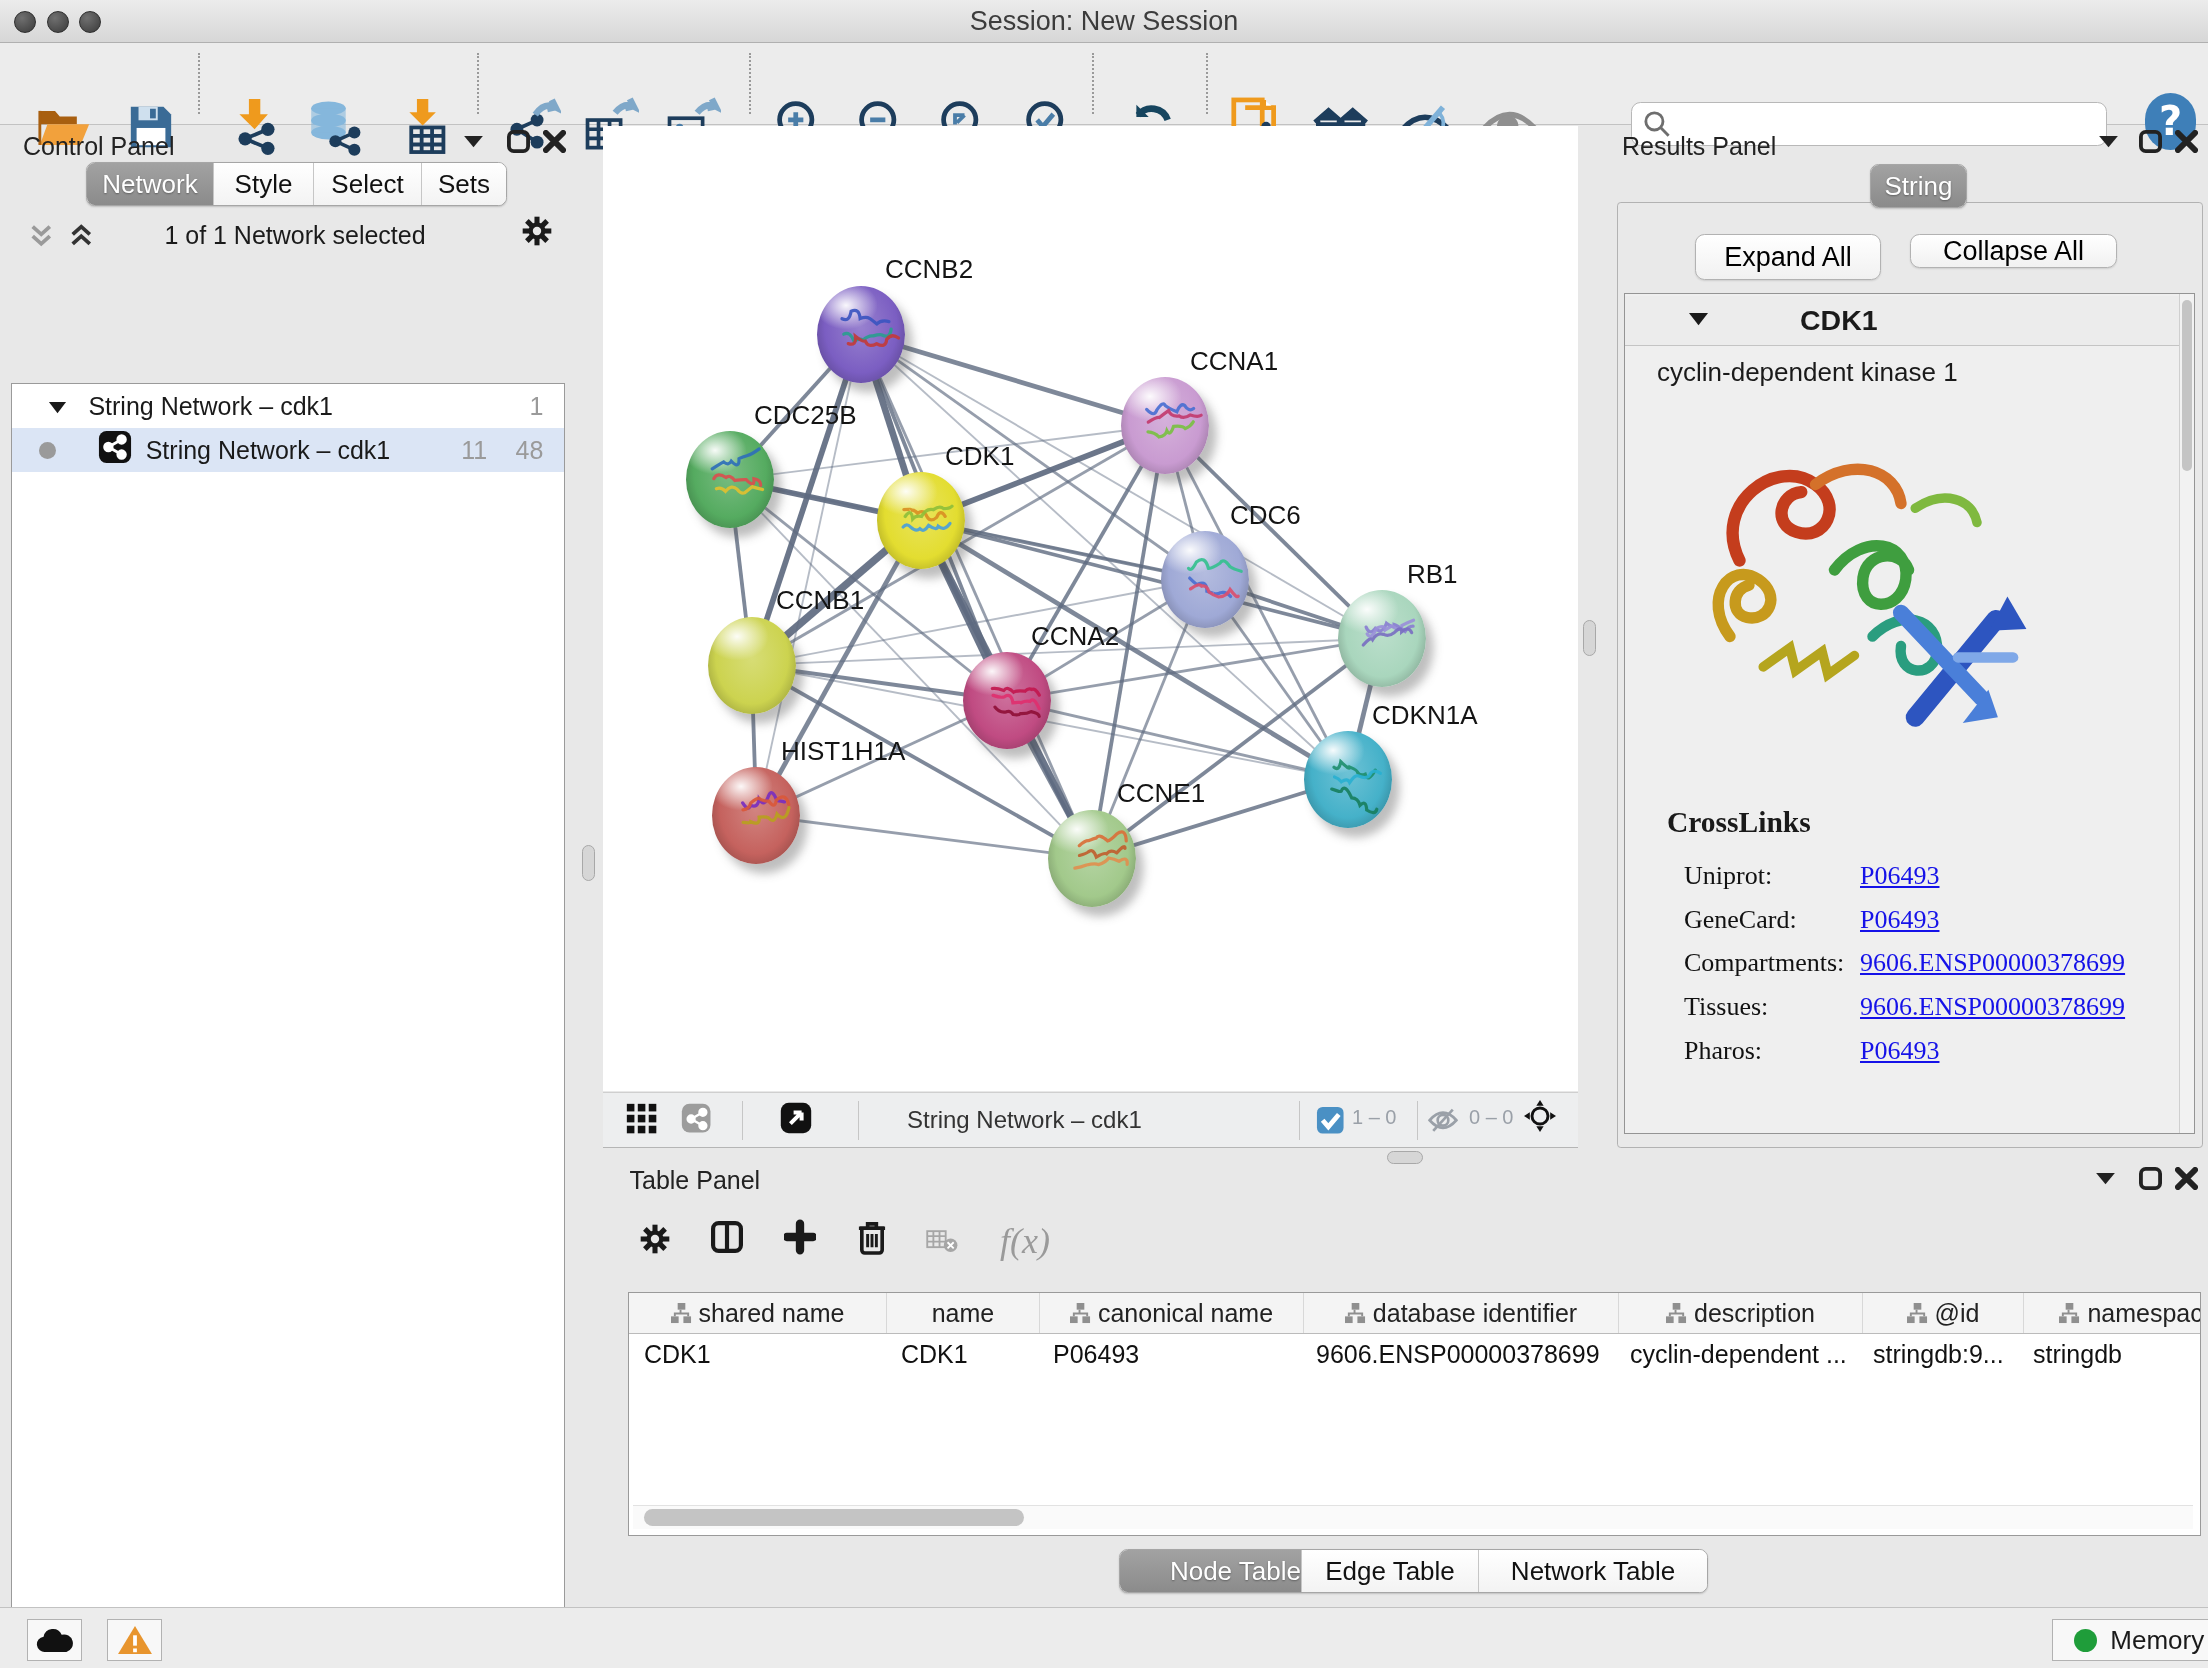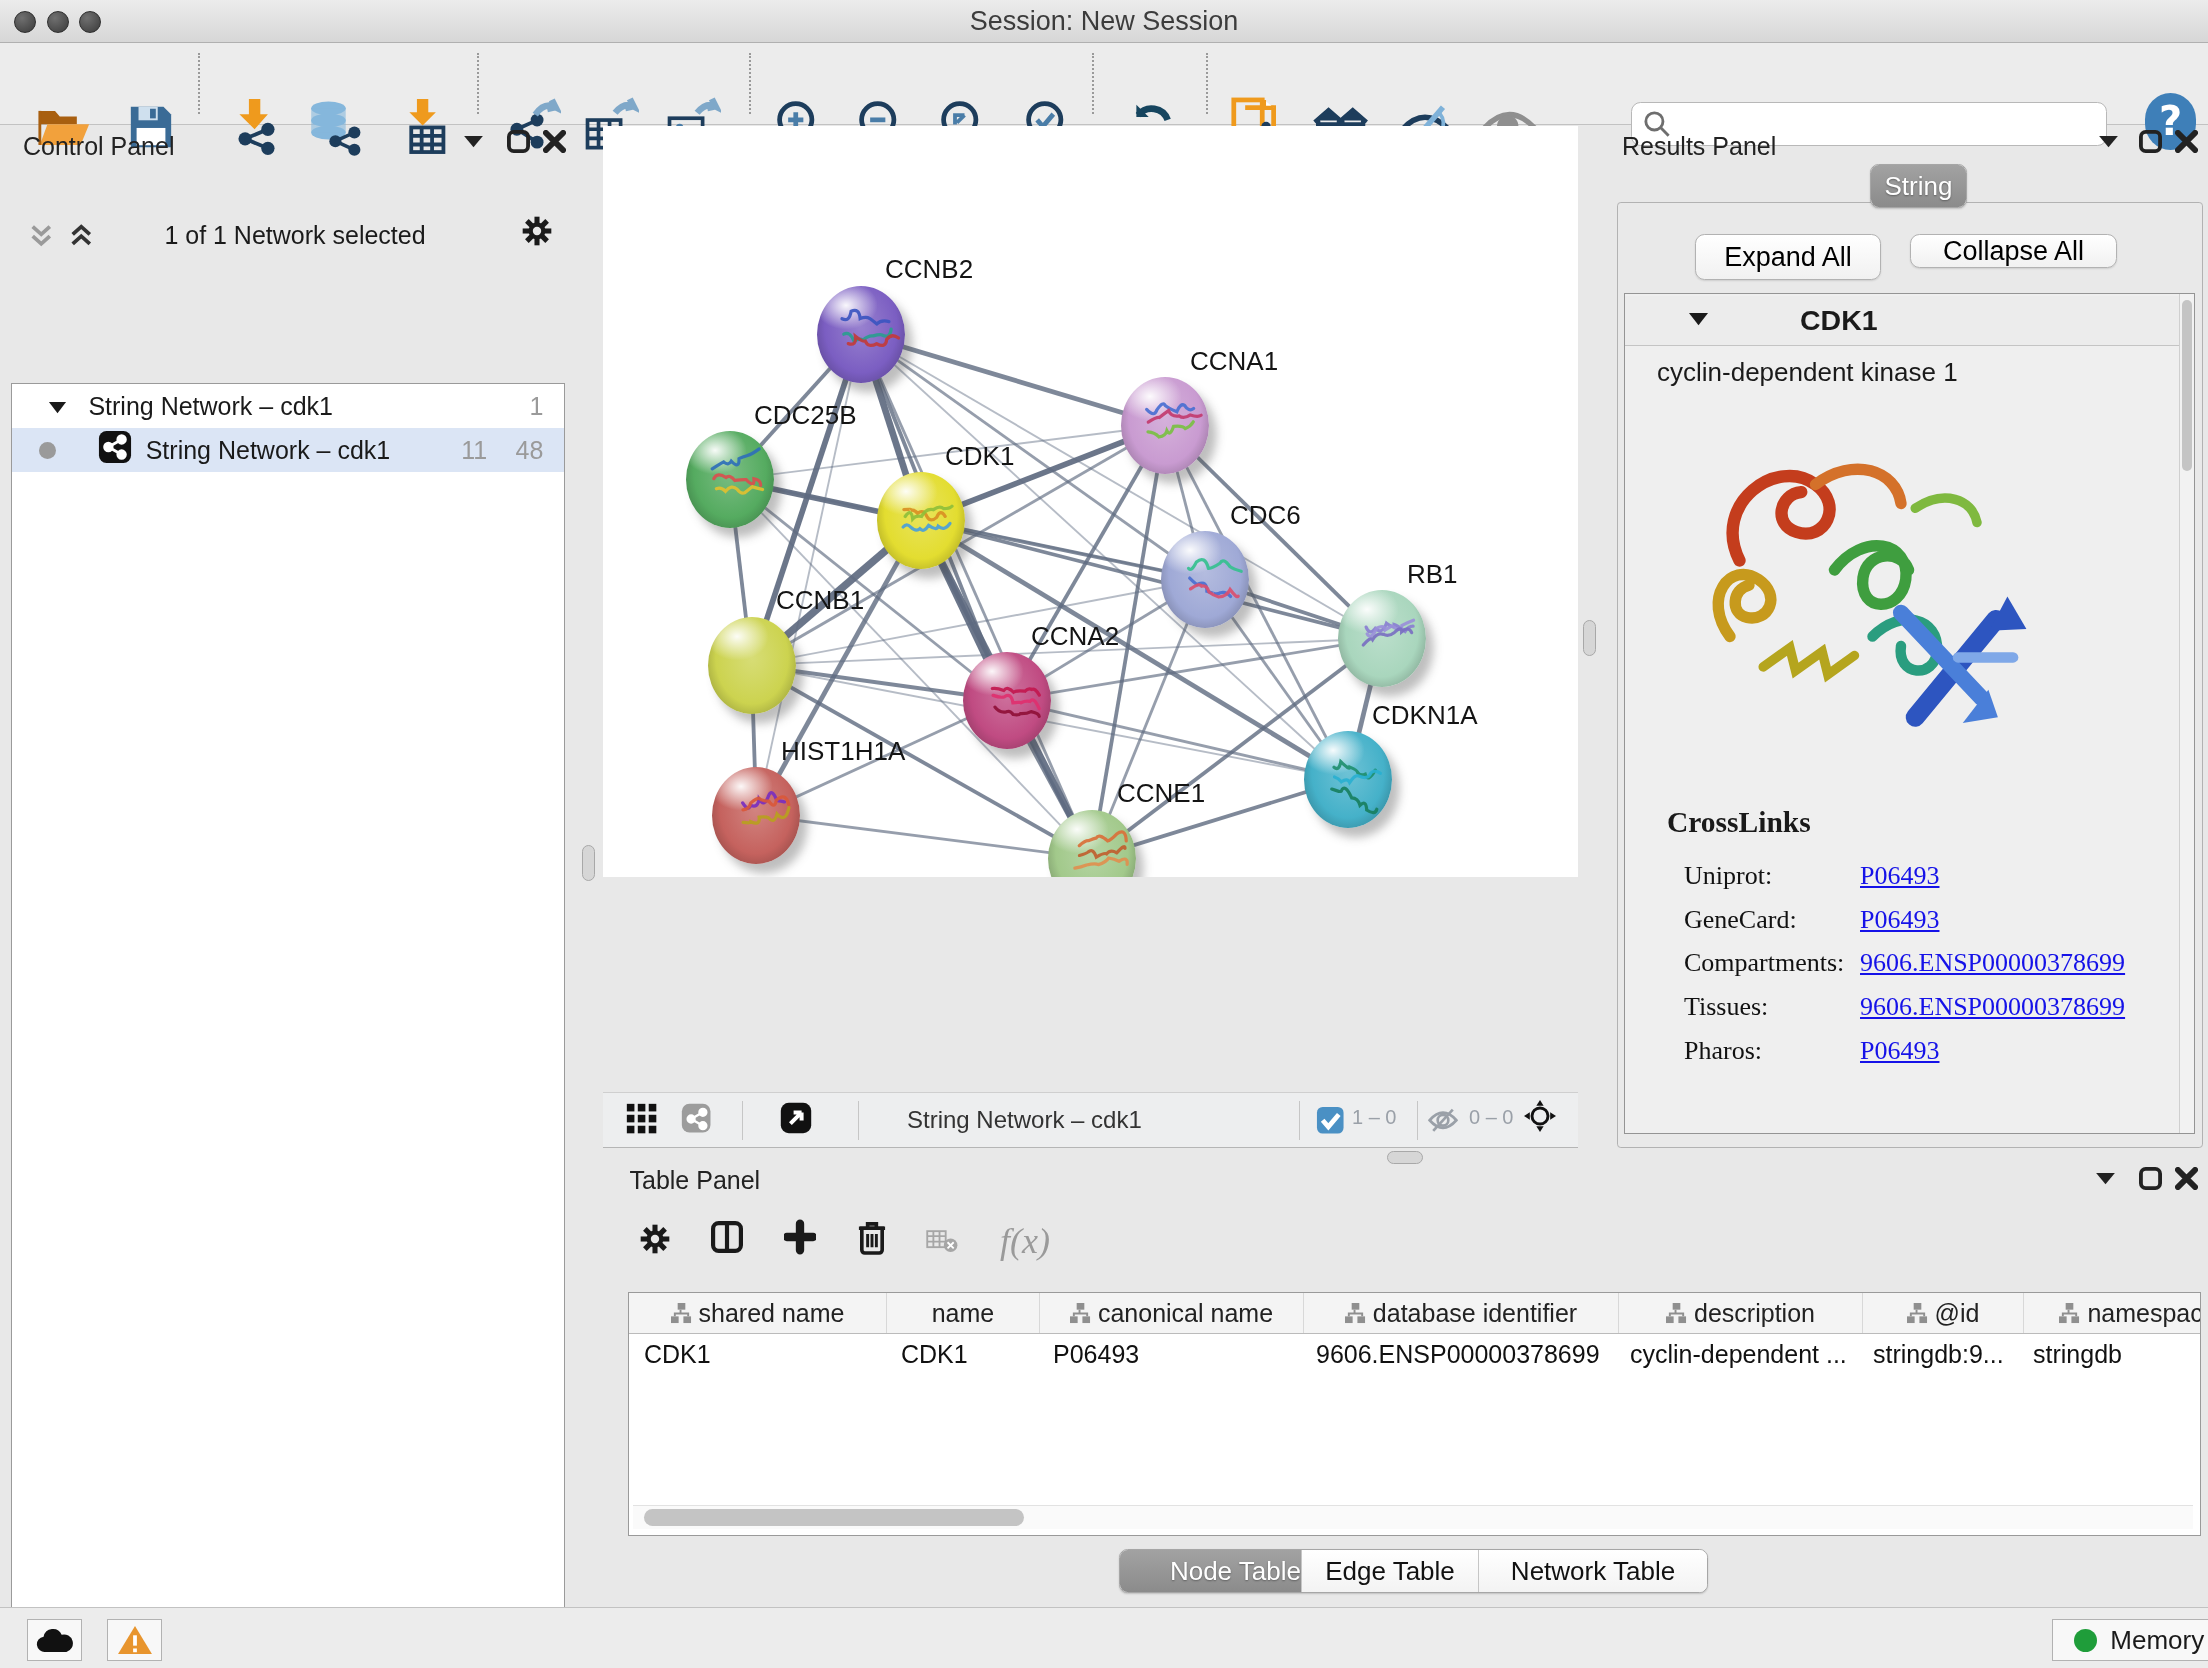--- a/index.html
+++ b/index.html
@@ -34,21 +34,21 @@
        border-left:1px solid #c6c6c6;background:linear-gradient(#ffffff,#f3f3f3)}
   .seg .s:first-child{border-left:none}
   .seg .s.sel{background:linear-gradient(#a2a2a2,#8b8b8b);color:#fff;text-shadow:0 1px 1.9px rgba(0,0,0,.35)}
   
   .cp-list{left:11.4px;top:259px;width:552px;height:1314px;background:#fff;border:1.9px solid #9a9a9a}
   .cp-row{height:44px;display:flex;align-items:center;font-size:25px}
   .cp-row .num{color:#9a9a9a}
   .cp-row.sel{background:#dbe5f5}
   .gearbtn{cursor:pointer}
   
-  .canvas{left:603px;top:126px;width:975px;height:751px;background:#fff;overflow:hidden}
+  .canvas{left:603px;top:126px;width:975px;height:965px;background:#fff;overflow:hidden}
   .node{position:absolute;width:88px;height:97px;border-radius:50%;cursor:pointer;
         box-shadow:7.6px 9.5px 9.5px rgba(70,70,70,.35)}
   .node-label{position:absolute;font-size:26px;color:#141414;white-space:nowrap;pointer-events:none}
   
   .netbar{left:603px;top:1092px;width:975px;height:54px;background:#edeeef;
           border-top:1px solid #cfcfcf;border-bottom:1px solid #b5b5b5}
   .netbar .vd{top:7.6px;height:39px;border-left:1px solid #c6c6c6;width:0}
   .net-title{font-size:24px;color:#333}
   .cnt{font-size:20px;color:#9aa0a8}
   
@@ -268,20 +268,26 @@
   <div class="abs win-ic" style="left:502px;top:1.9px">
     <svg width="23" height="23" viewBox="0 0 24 24">
         <rect x="2" y="2" width="20" height="20" rx="5" fill="none" stroke="#222" stroke-width="4"></rect>
       </svg>
   </div>
   <div class="abs win-ic" style="left:538px;top:1.9px">
     <svg width="23" height="23" viewBox="0 0 24 24">
         <path d="M3,3 L21,21 M21,3 L3,21" stroke="#222" stroke-width="6" stroke-linecap="round"></path>
       </svg>
   </div>
+  <div class="abs seg" style="left:86px;top:38px" id="cp-tabs">
+      <span class="s sel" style="width: 126px;">Network</span>
+      <span class="s" style="width: 99px;">Style</span>
+      <span class="s" style="width: 107px;">Select</span>
+      <span class="s" style="width: 84px;">Sets</span>
+    </div>
   <div class="abs win-ic" style="left:25px;top:95px">
     <svg width="28.5" height="28.5" viewBox="0 0 30 30">
         <path d="M6,6 l9,8 9,-8 M6,16 l9,8 9,-8" stroke="#9a9a9a" stroke-width="4" fill="none"></path>
       </svg>
   </div>
   <div class="abs win-ic" style="left:65px;top:95px">
     <svg width="28.5" height="28.5" viewBox="0 0 30 30">
         <path d="M6,24 l9,-8 9,8 M6,14 l9,-8 9,8" stroke="#333" stroke-width="4" fill="none"></path>
       </svg>
   </div>

